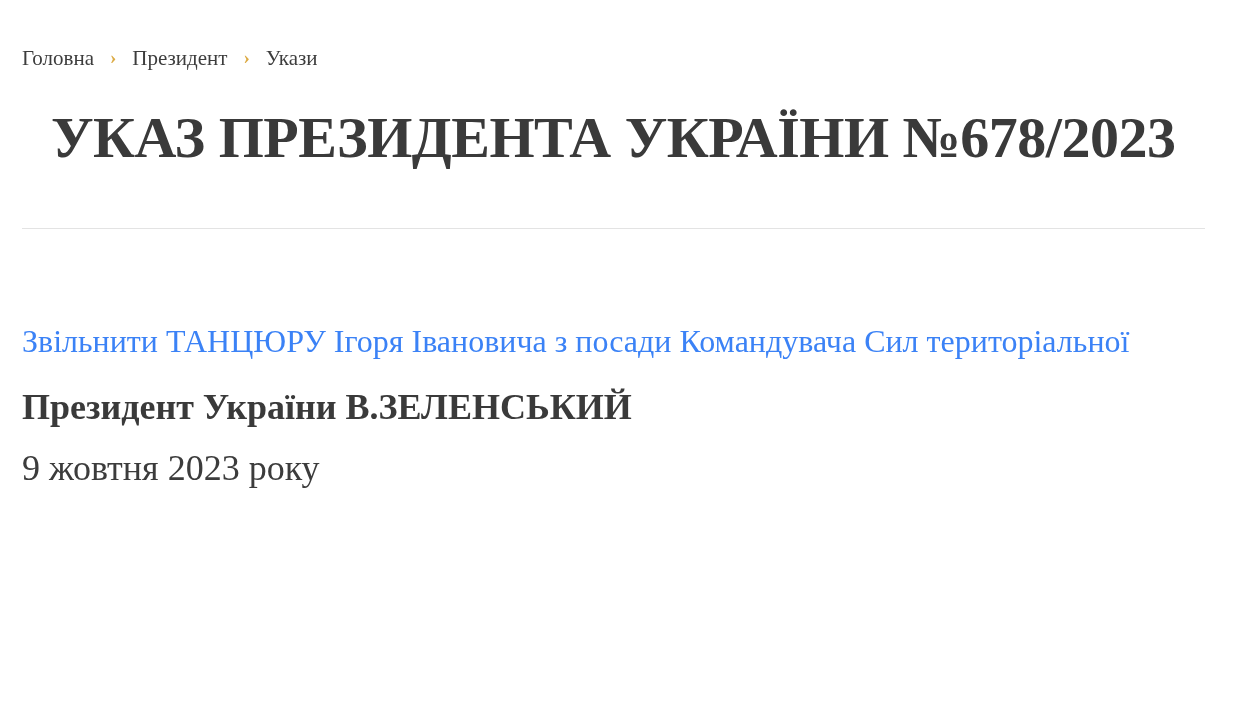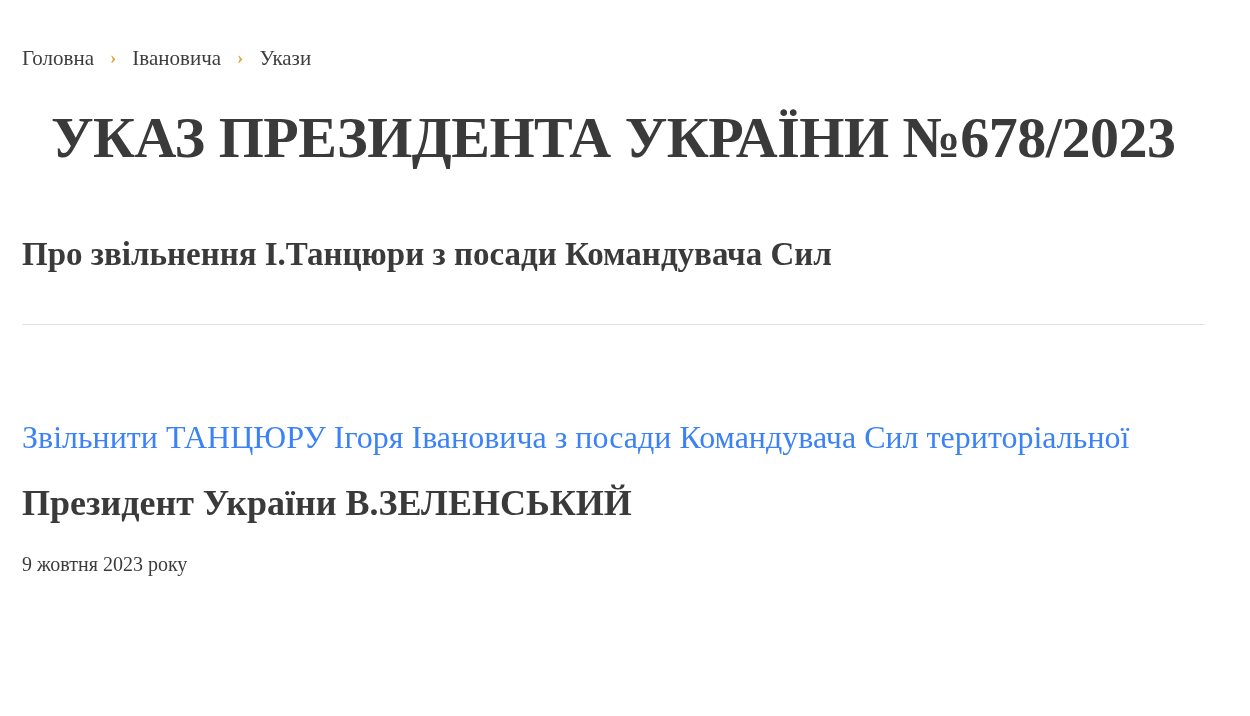--- a/index.html
+++ b/index.html
@@ -76,43 +76,42 @@
   }
   .doc-signature {
     margin-top: 27px;
     font-size: 36px;
     line-height: 39px;
     font-weight: bold;
     color: #3a3a3a;
   }
   .doc-date {
     margin-top: 22px;
-    font-size: 20px;
+    font-size: 36px;
     line-height: 39px;
     color: #3c3c3c;
     font-variant-numeric: oldstyle-nums;
   }
 </style>
 </head>
 <body>
 
 <div class="page">
 
   <nav class="breadcrumb">
     <a class="crumb">Головна</a>
     <span class="crumb-sep">›</span>
-    <a class="crumb">Івановича</a>
+    <a class="crumb">Президент</a>
     <span class="crumb-sep">›</span>
     <a class="crumb">Укази</a>
   </nav>
 
   <h1 class="doc-title">УКАЗ ПРЕЗИДЕНТА УКРАЇНИ №678/2023</h1>
 
   <h2 class="doc-subtitle">
-    <div>Про звільнення І.Танцюри з посади Командувача Сил</div>
   </h2>
 
   <hr class="divider">
 
   <div class="doc-body">
     <div>Звільнити ТАНЦЮРУ Ігоря Івановича з посади Командувача Сил територіальної</div>
   </div>
 
   <div class="doc-signature">Президент України В.ЗЕЛЕНСЬКИЙ</div>
 

